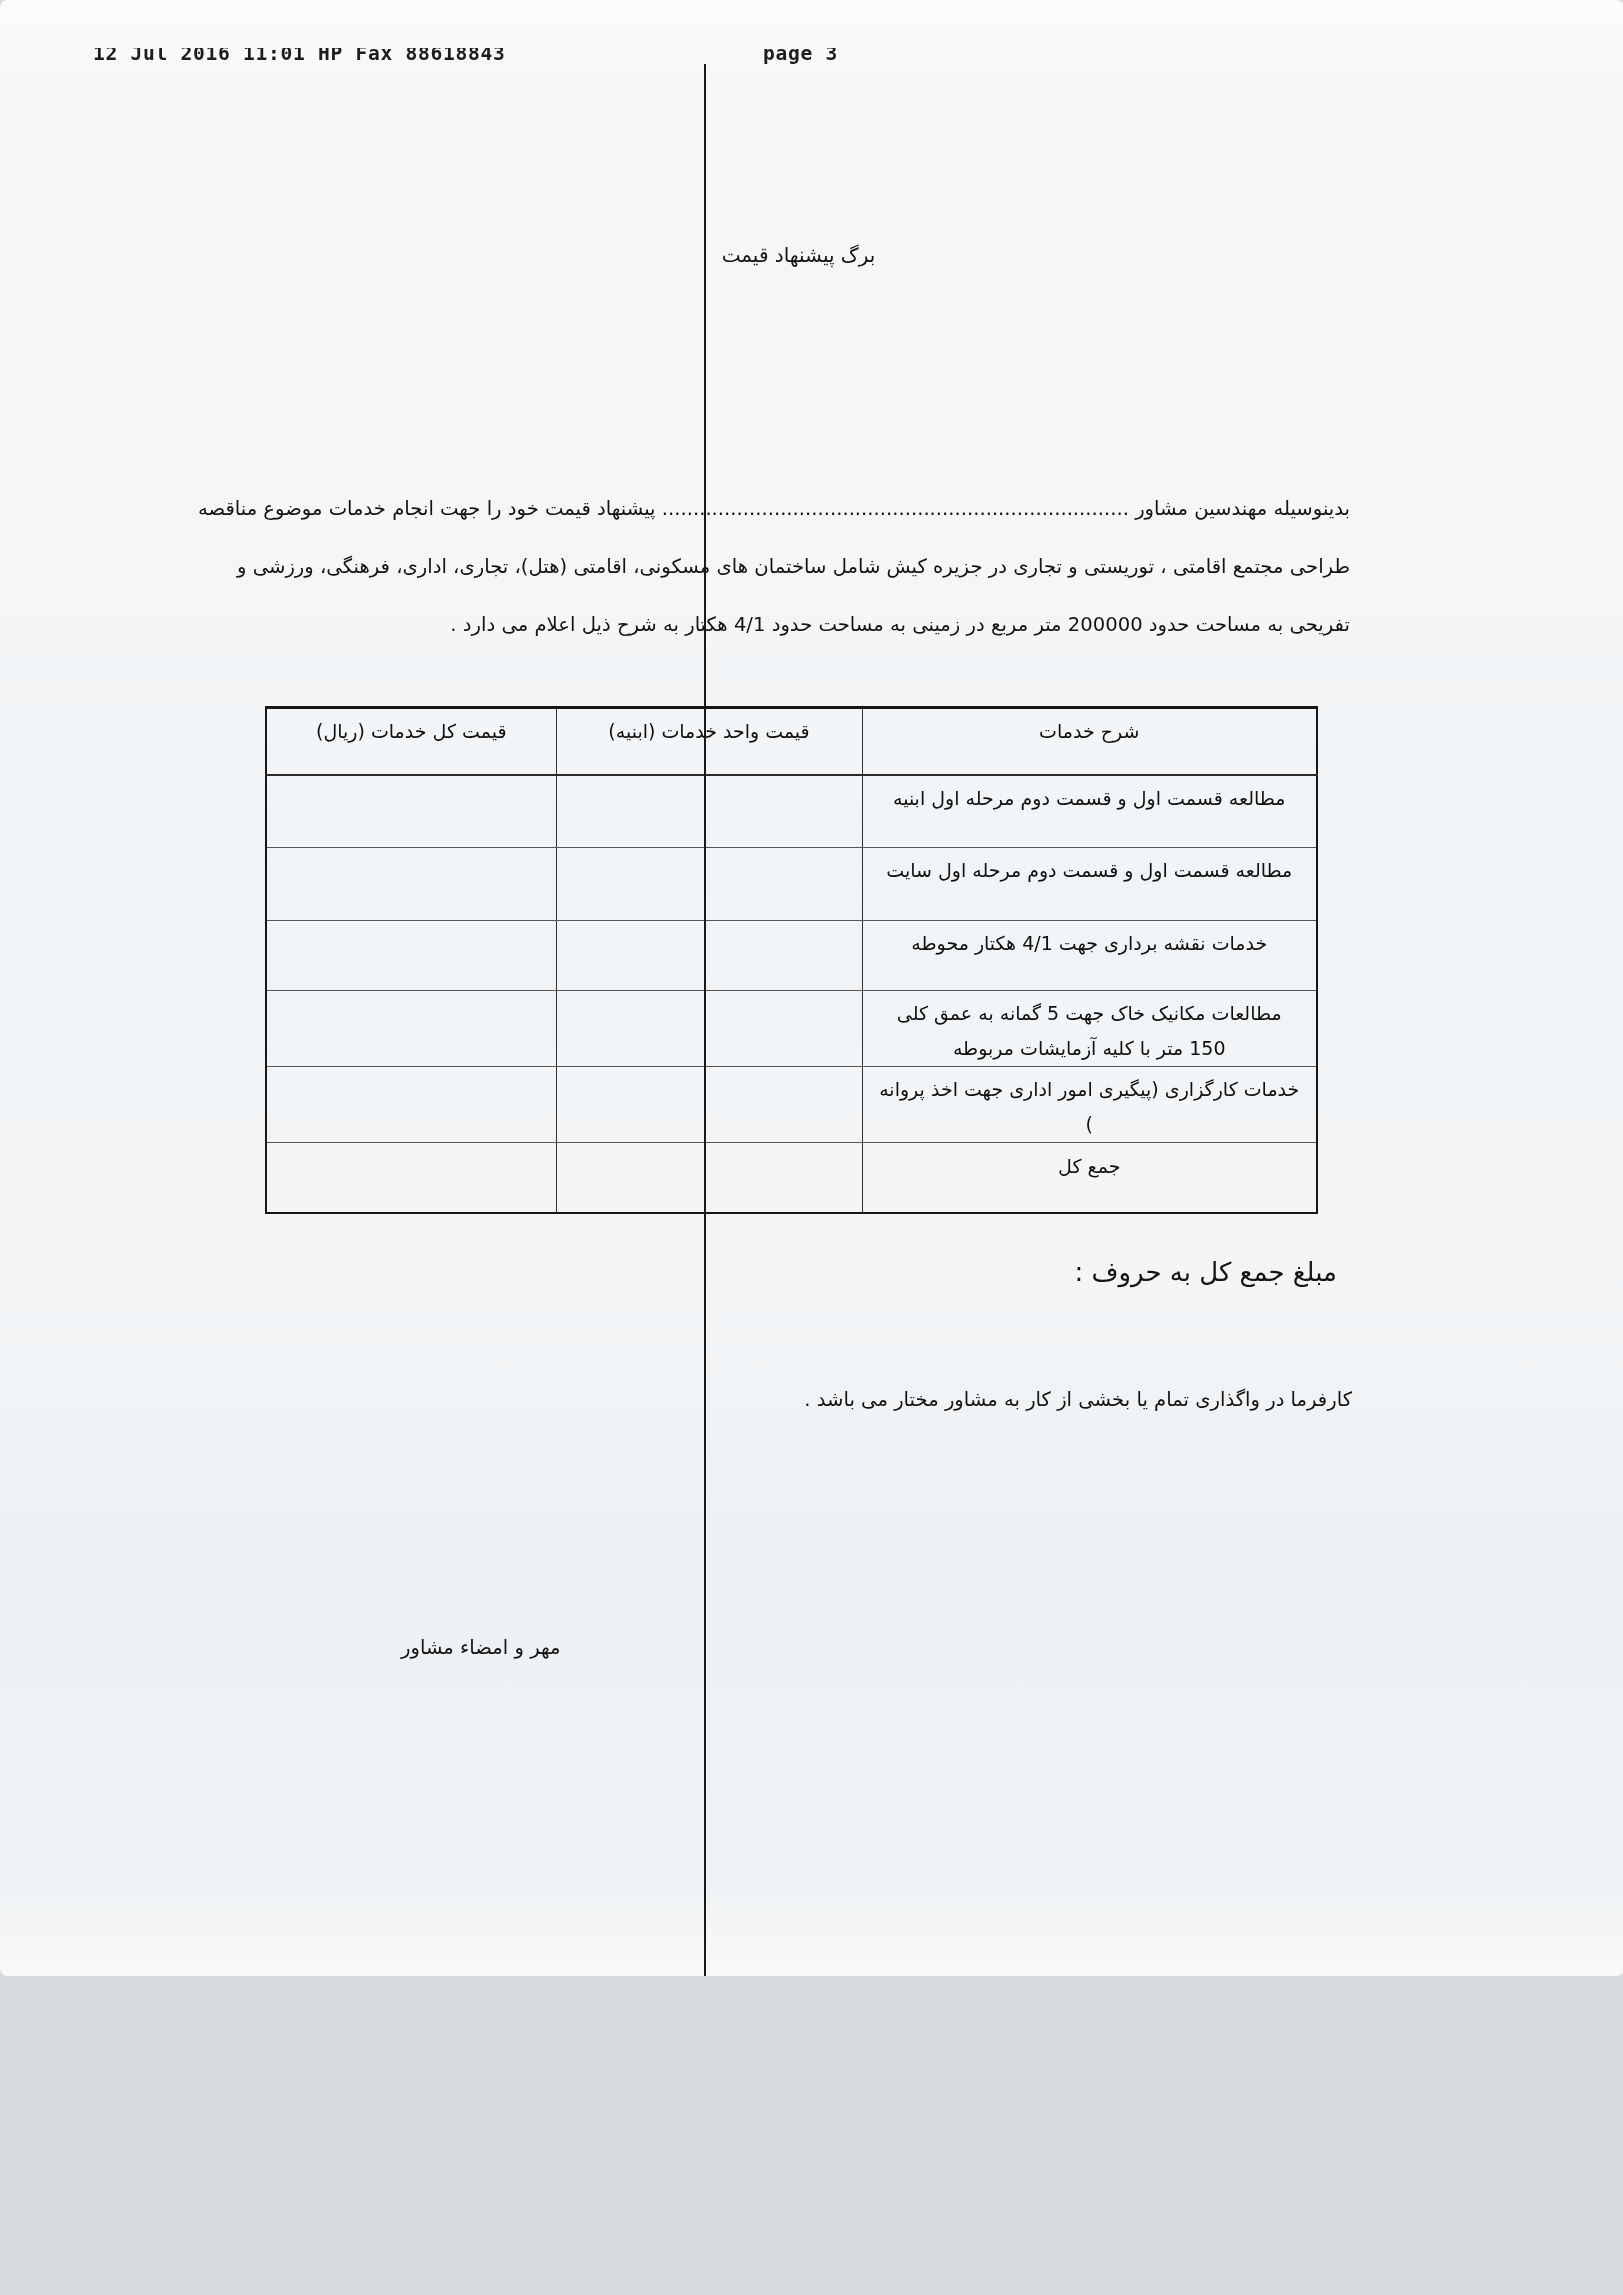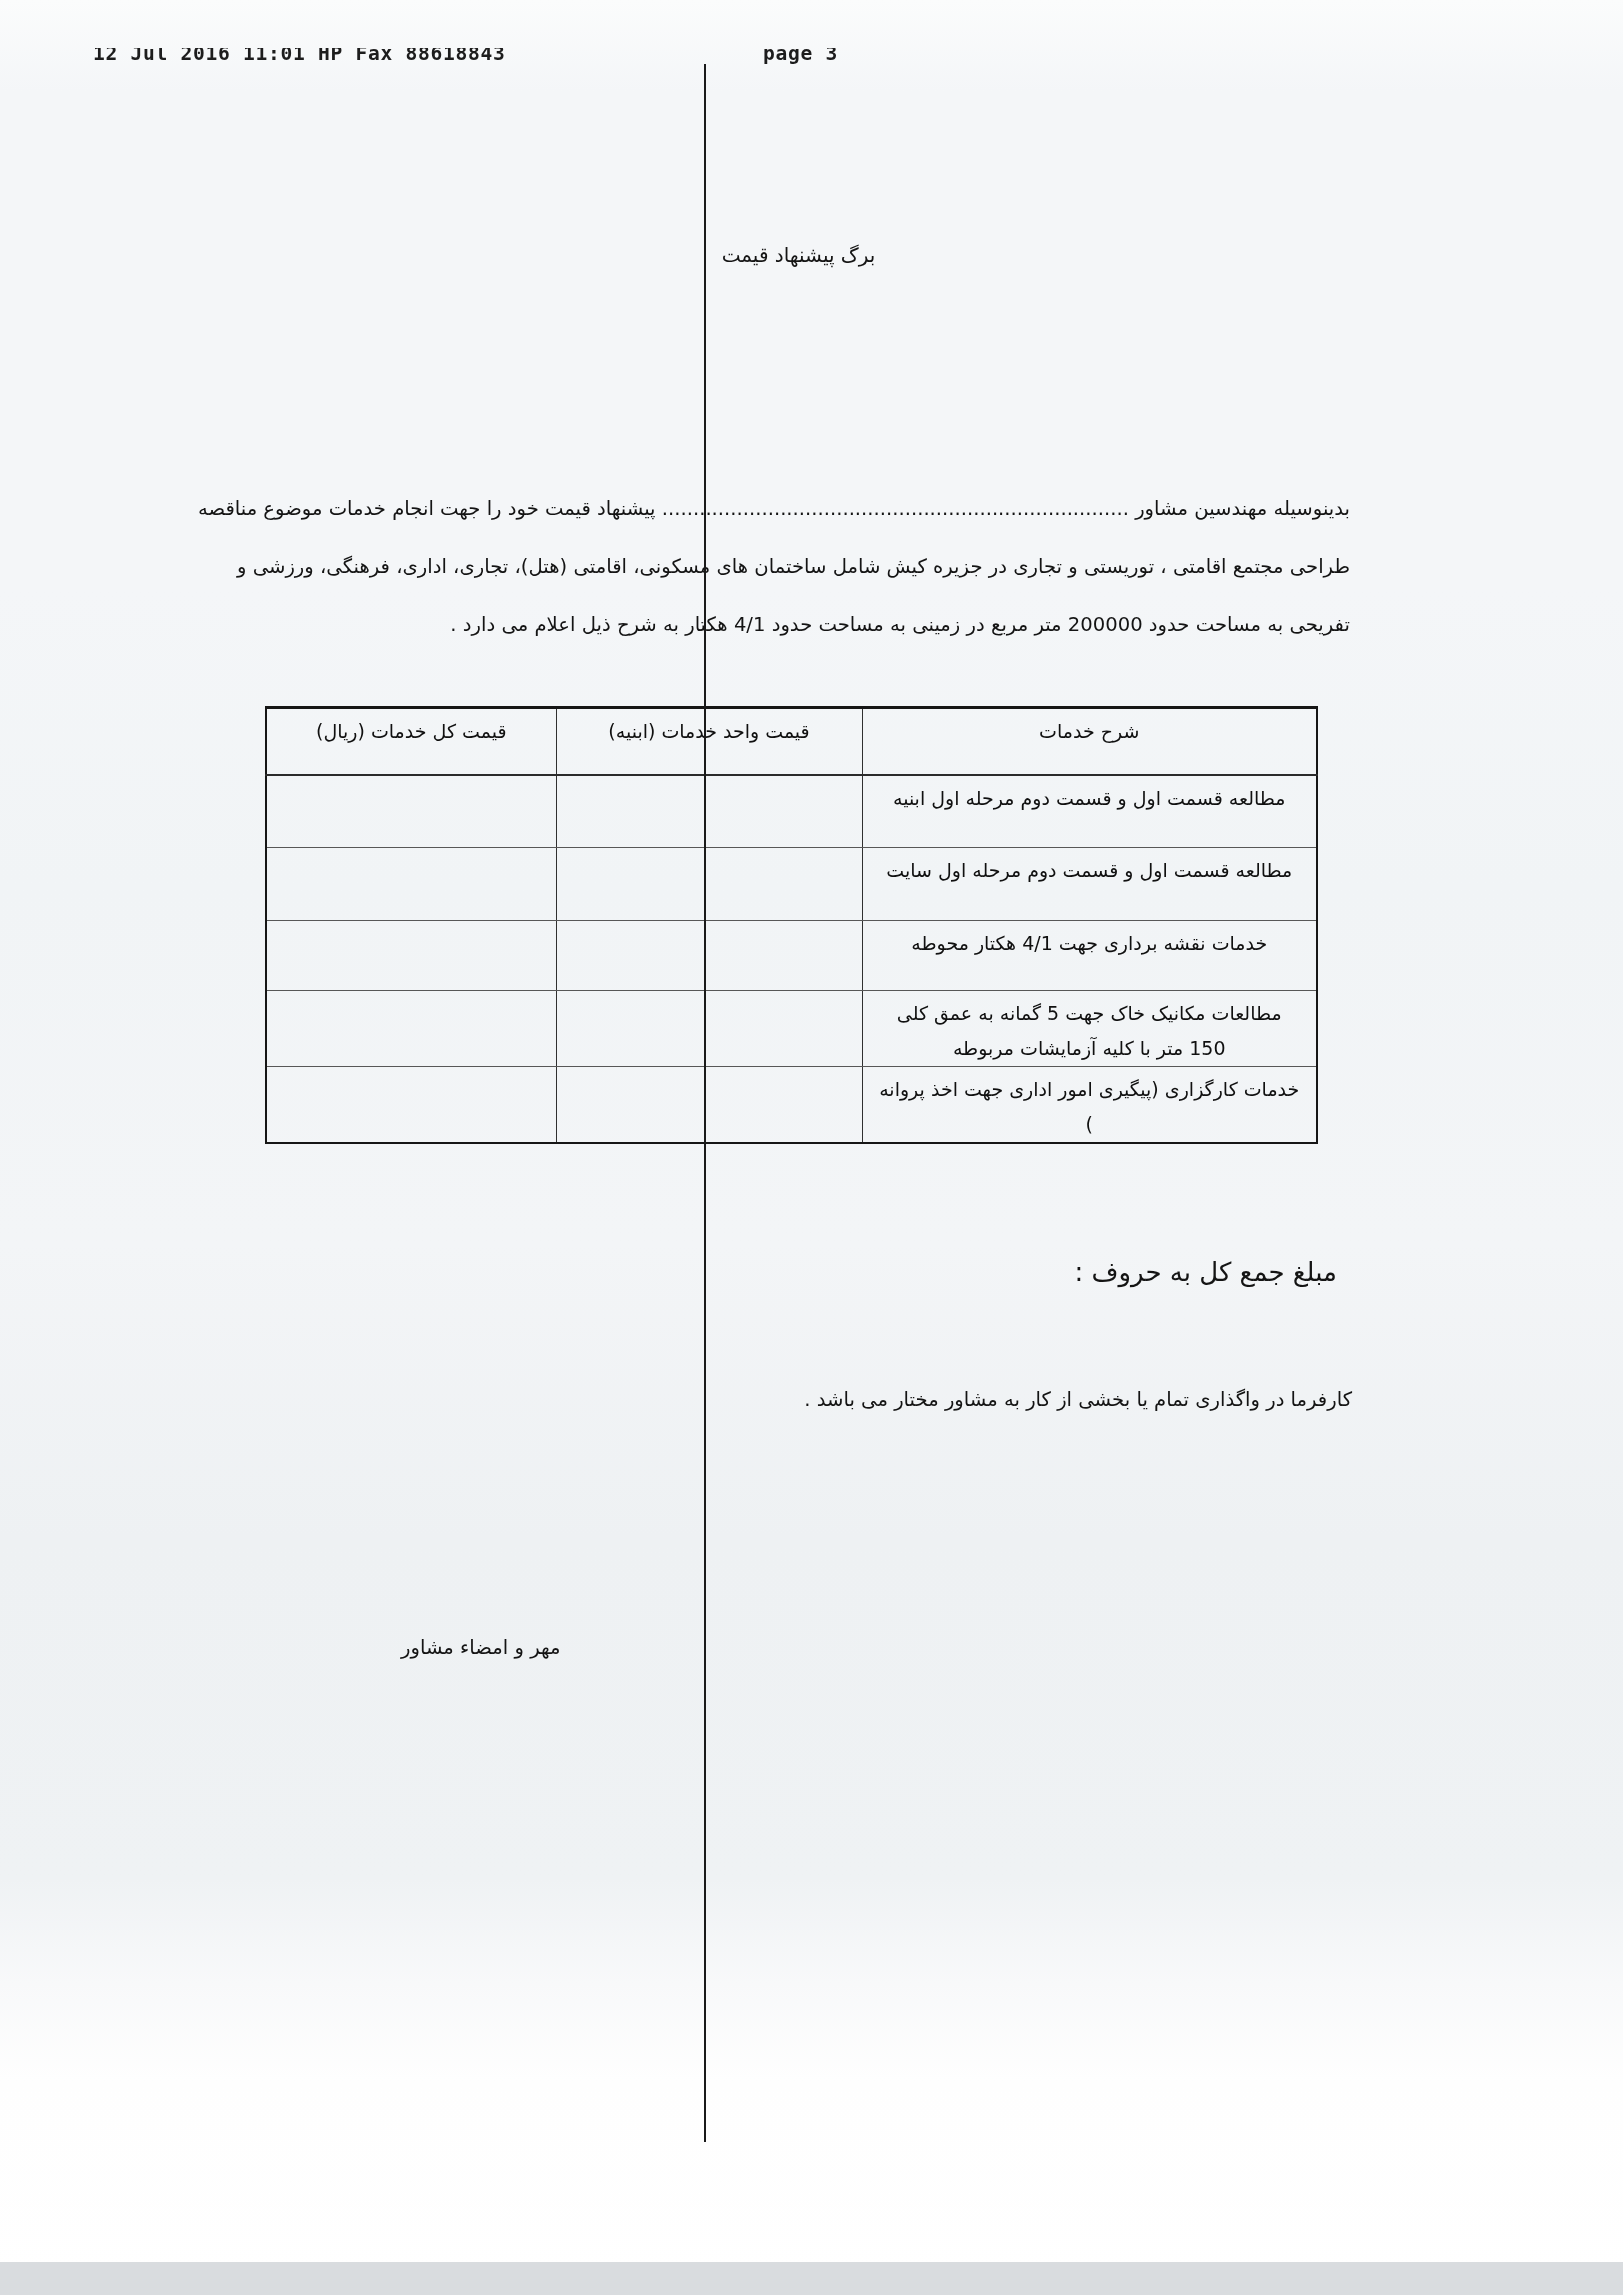--- a/index.html
+++ b/index.html
@@ -3,30 +3,31 @@
 <meta charset="utf-8">
 <title>برگ پیشنهاد قیمت</title>
 <style>
   html, body { margin:0; padding:0; }
   body {
     font-family: "DejaVu Sans", sans-serif;
     background:#d9dcdf;
   }
   .page {
     position:relative;
-    width:1624px; height:2262px;
+    width:1624px; height:1976px;
     margin:0 auto;
     color:#161616;
     overflow:hidden;
     background: linear-gradient(180deg,
       #fbfcfc 0px, #f4f6f8 92px,
       #f4f6f8 589px, #f1f4f6 884px,
       #f3f5f7 1244px, #eef1f3 1538px,
       #eff2f4 1879px, #f8f9fa 1983px,
       #fefefe 2081px, #ffffff 2295px);
+    border-radius: 8px;
   }
 
   
   .fax-strip {
     position:absolute; top:48px; left:0; width:100%; height:29px;
     overflow:hidden;
   }
   .fax-text {
     position:absolute; top:-6.5px;
     font-family:"DejaVu Sans Mono", monospace;
@@ -152,20 +153,25 @@
       <tr class="r4">
         <td>مطالعات مکانیک خاک جهت 5 گمانه به عمق کلی 150 متر با کلیه آزمایشات مربوطه</td>
         <td></td>
         <td></td>
       </tr>
       <tr class="r5">
         <td>خدمات کارگزاری (پیگیری امور اداری جهت اخذ پروانه )</td>
         <td></td>
         <td></td>
       </tr>
+      <tr class="r6">
+        <td>جمع کل</td>
+        <td></td>
+        <td></td>
+      </tr>
     </tbody>
   </table>
 
   <div class="total-words">مبلغ جمع کل به حروف :</div>
 
   <div class="note">کارفرما در واگذاری تمام یا بخشی از کار به مشاور مختار می باشد .</div>
 
   <div class="signature">مهر و امضاء مشاور</div>
 
 </div>

